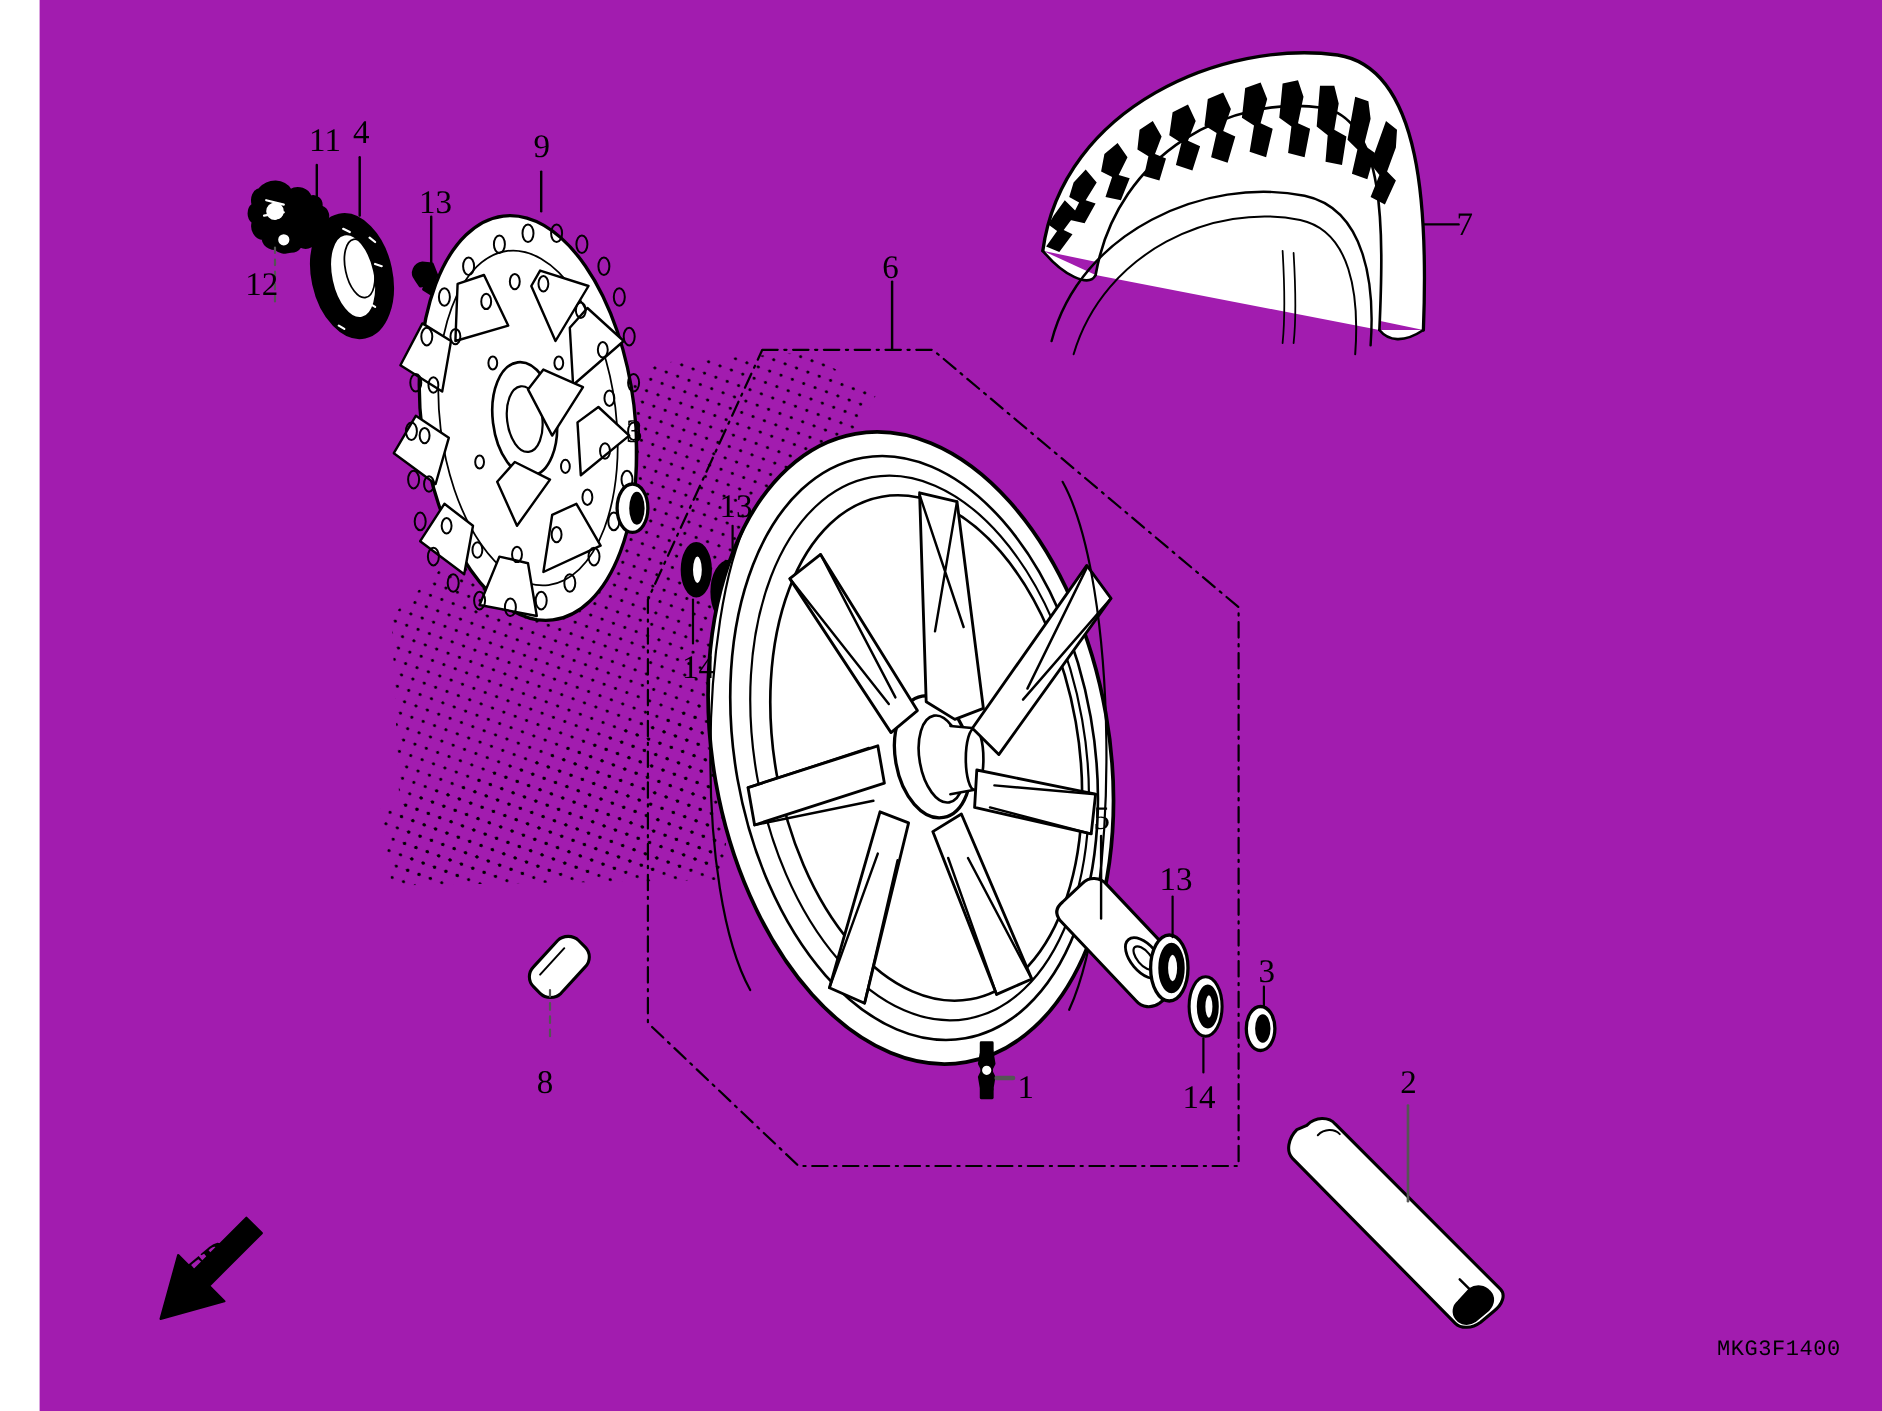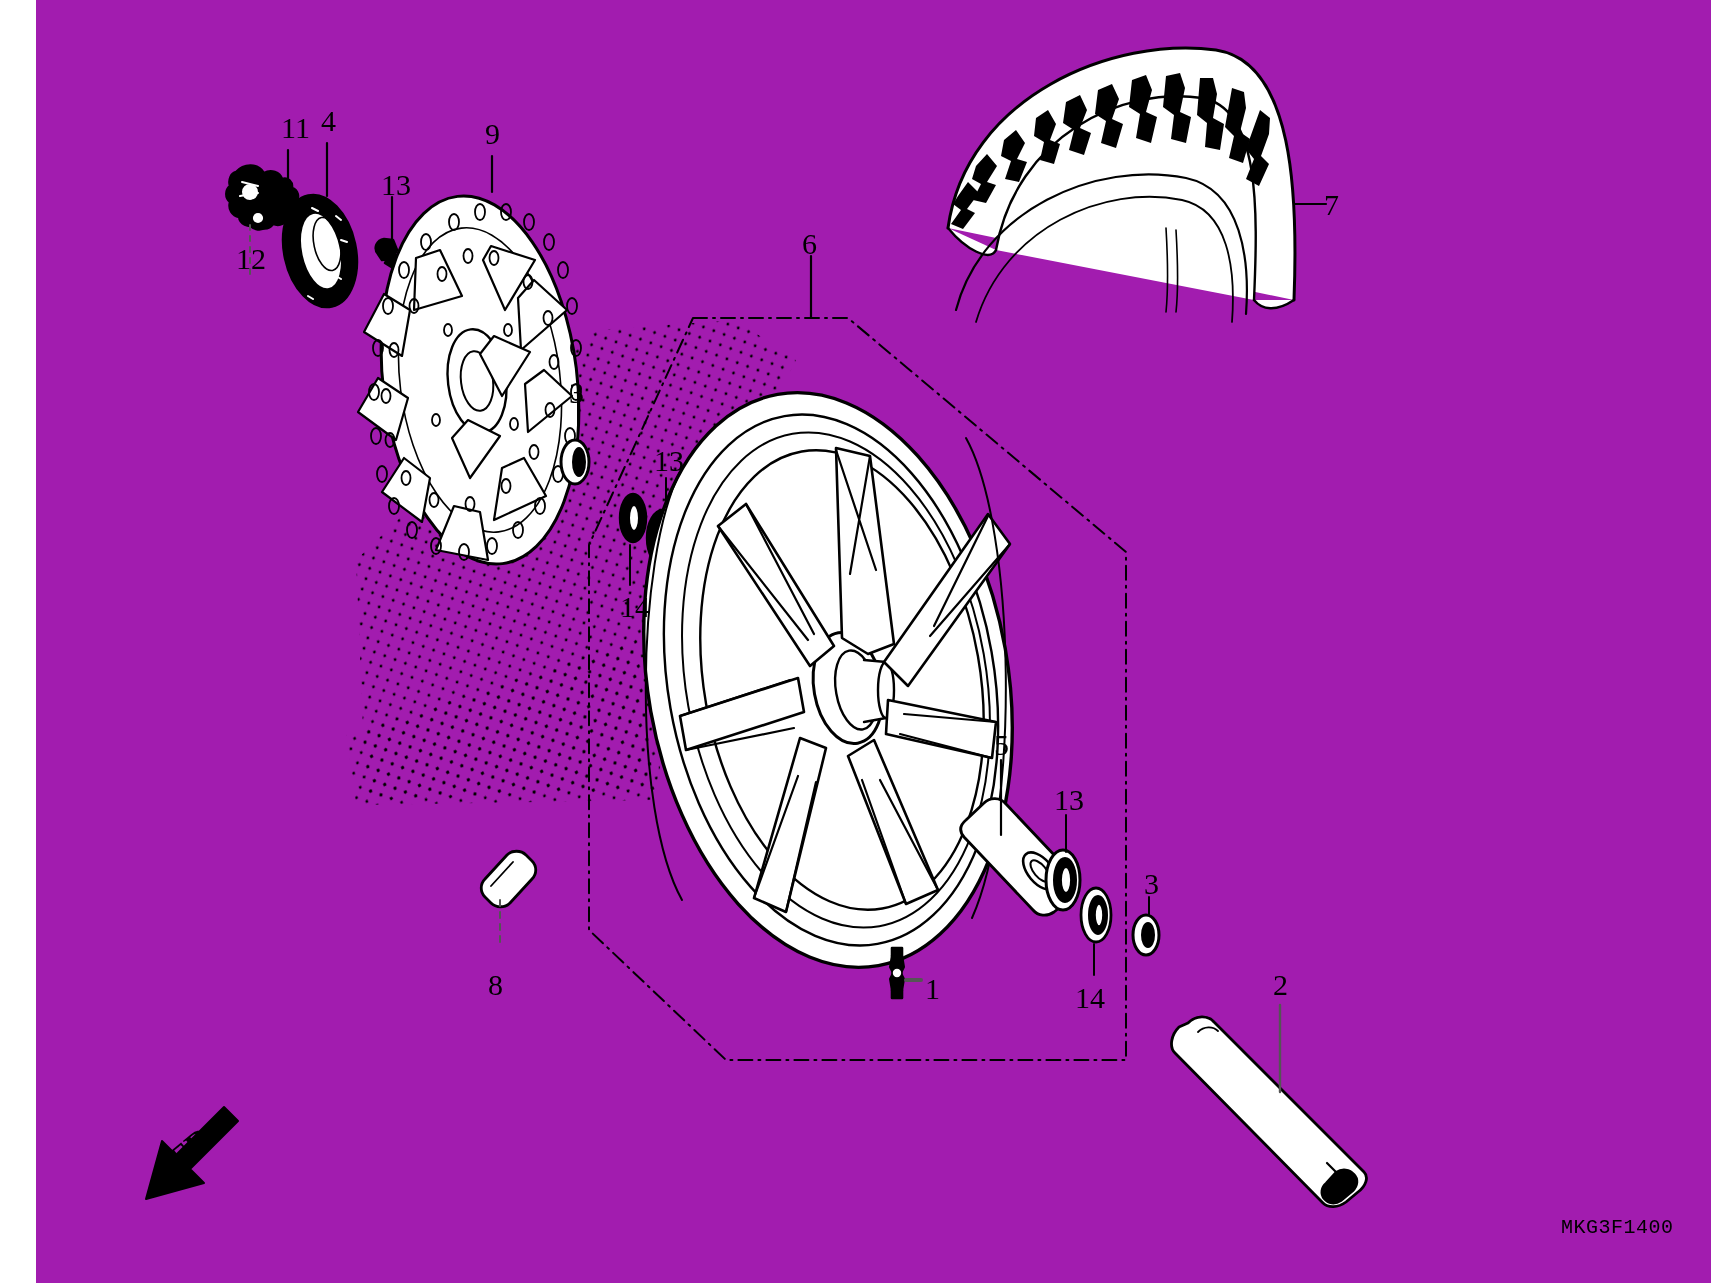--- a/index.html
+++ b/index.html
@@ -297,21 +297,21 @@
 
       <g>
         <path d="M188 1107 l-48 48 l-14 -14 l-16 58 l58 -16 l-14 -14 l48 -48 z" fill="#000" stroke="#000" stroke-width="2"></path>
       </g>
 
     </g>
   </svg>
 
   <div class="lbl" style="left:245px;top:113px">11</div>
   <div class="lbl" style="left:285px;top:106px">4</div>
-  <div class="lbl" style="left:200px;top:244px">12</div>
+  <div class="lbl" style="left:187px;top:244px">12</div>
   <div class="lbl" style="left:345px;top:170px">13</div>
   <div class="lbl" style="left:449px;top:119px">9</div>
   <div class="lbl" style="left:533px;top:378px">3</div>
   <div class="lbl" style="left:618px;top:446px">13</div>
   <div class="lbl" style="left:584px;top:592px">14</div>
   <div class="lbl" style="left:766px;top:229px">6</div>
   <div class="lbl" style="left:1288px;top:190px">7</div>
   <div class="lbl" style="left:958px;top:730px">5</div>
   <div class="lbl" style="left:1018px;top:785px">13</div>
   <div class="lbl" style="left:1108px;top:869px">3</div>

